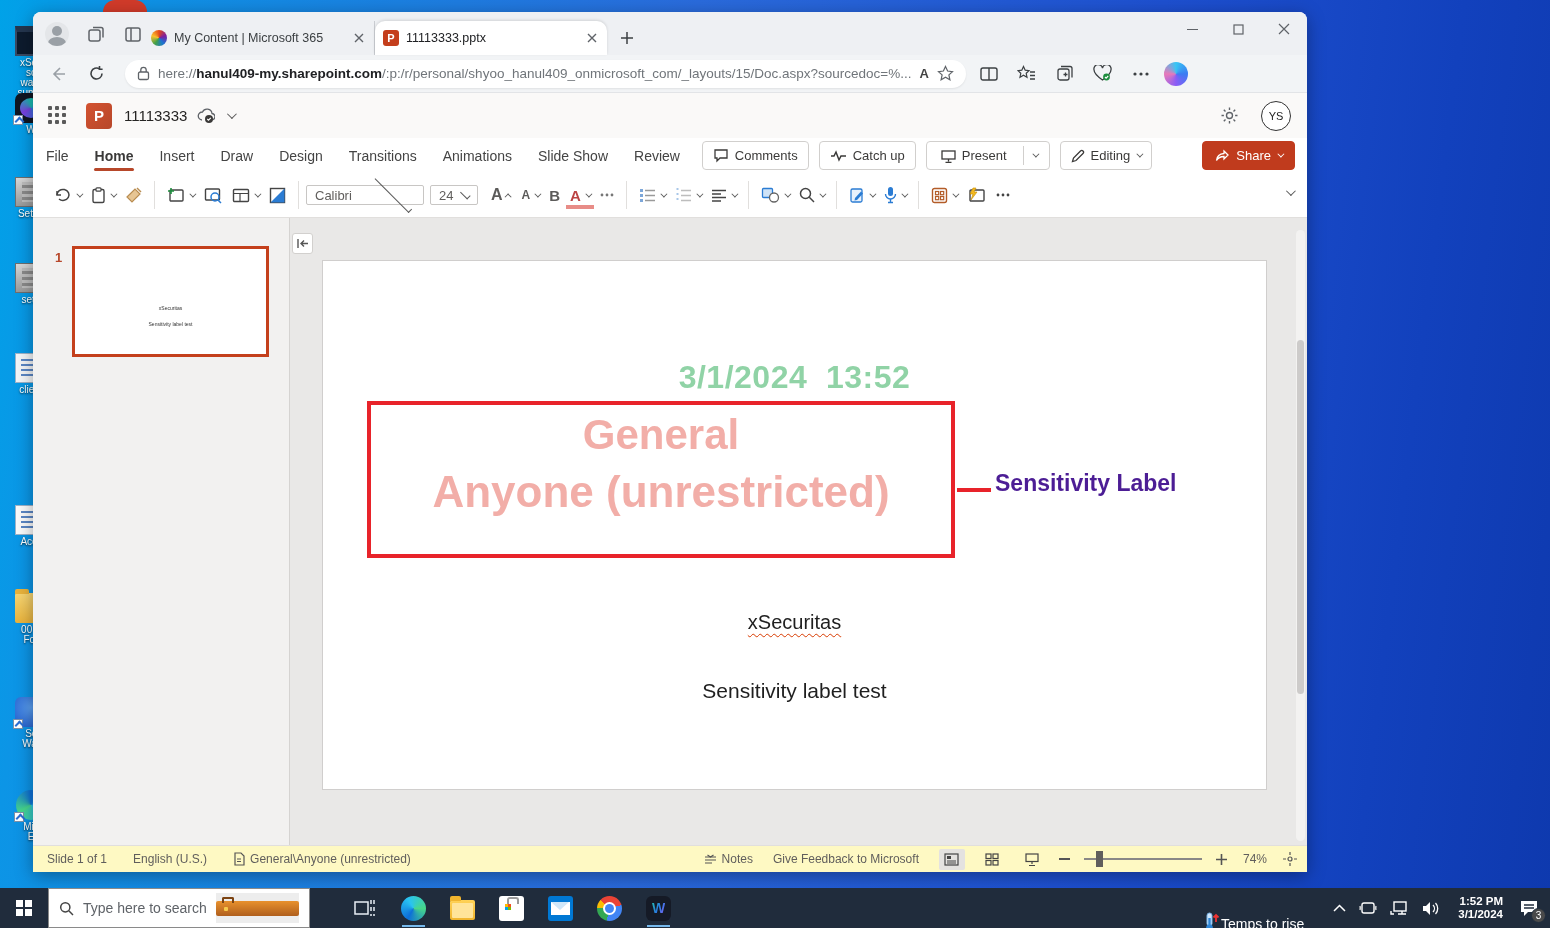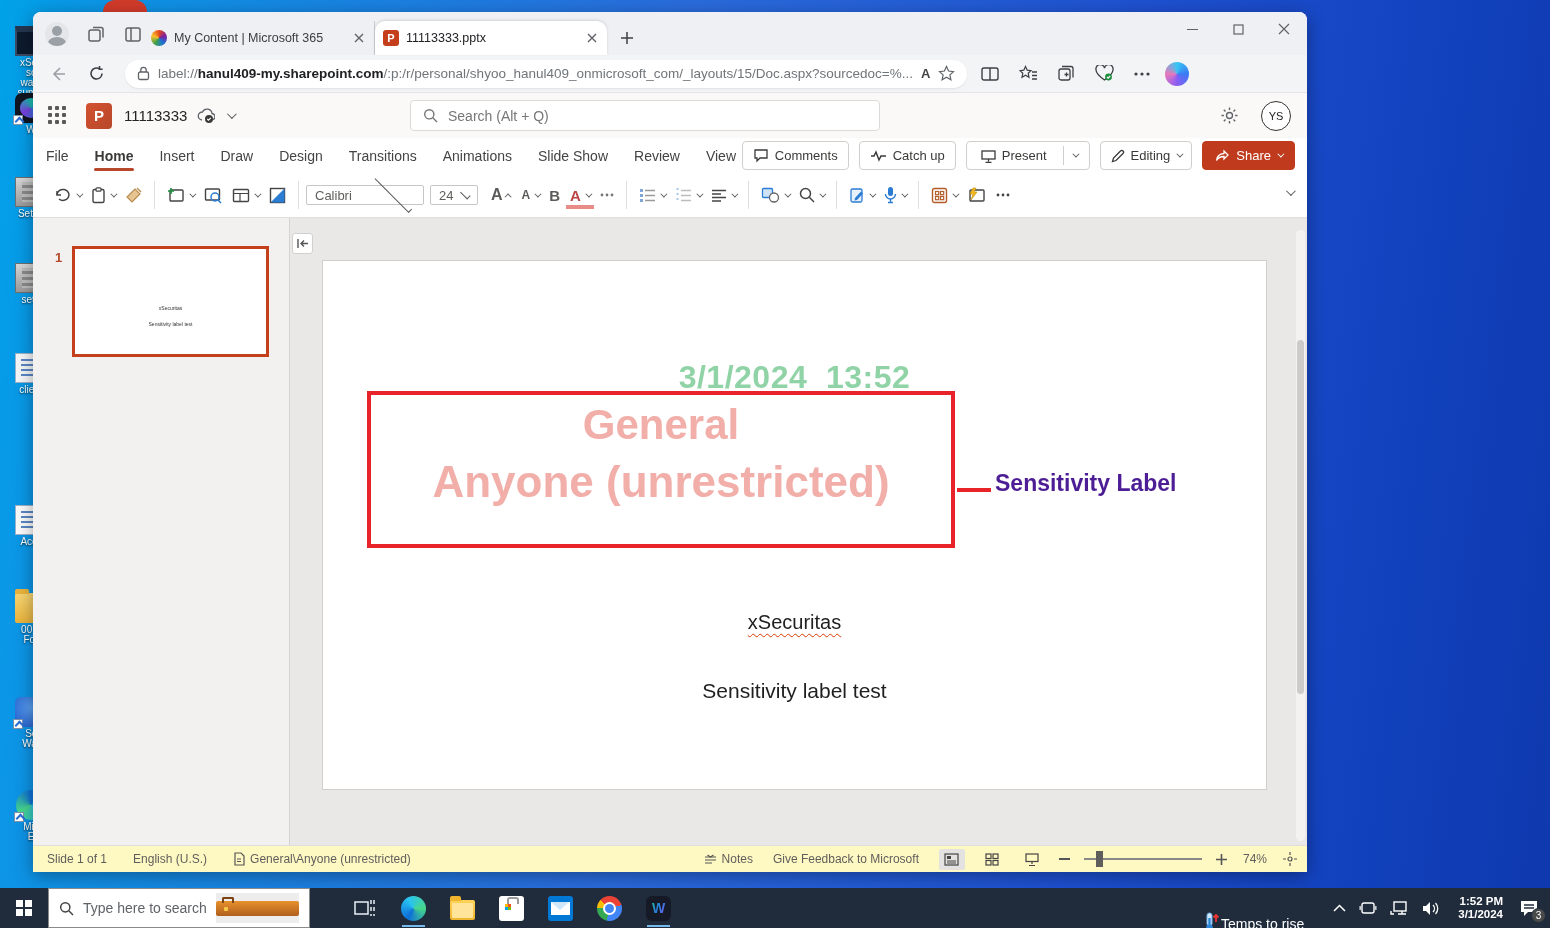--- a/index.html
+++ b/index.html
@@ -96,21 +96,21 @@
   .rtab.active { font-weight:700; color:#3b3a39; }
   .rtab.active:after { content:""; position:absolute; left:12px; right:12px; bottom:2px; height:3px;
     background:#b7472a; border-radius:2px; }
   #ribbon-actions { position:absolute; right:12px; top:3px; display:flex; gap:10px; align-items:center; }
   .actbtn { height:29px; border:1px solid #d1cfcd; border-radius:4px; background:#fff; display:flex;
     align-items:center; gap:6px; padding:0 10px; font-size:13px; color:#3b3a39; }
   .actbtn .seg { display:flex; align-items:center; gap:6px; }
   .split { padding:4px; }
   .split .seg { padding:0 10px; height:100%; }
   .split .segchev { border-left:1px solid #d1cfcd; padding:0 8px; height:100%; display:flex; align-items:center; }
-  .sharebtn { background:#c03b1d; border-color:#c03b1d; color:#fff; padding:0 12px; }
+  .sharebtn { background:#c03b1d; border-color:#c03b1d; color:#fff; padding:0 12px;margin-left:40px; }
   .sharebtn .chev { border-color:#fff; }
 
   
   #toolbar { height:45px; background:#fff; border-bottom:1px solid #e1dfdd; display:flex; align-items:center;
     padding-left:16px; position:relative; }
   .ibtn { display:flex; align-items:center; gap:4px; padding:0 5px; height:32px; border-radius:3px; }
   .vdiv { width:1px; height:28px; background:#e1dfdd; margin:0 7px; flex:0 0 auto; }
   .fontbox { width:118px; height:20px; border:1px solid #c8c6c4; border-radius:2px; display:flex;
     align-items:center; padding:0 8px; gap:6px; }
   .fontbox span { flex:1; font-size:13px; color:#605e5c; }
@@ -129,21 +129,21 @@
   .thumb { position:absolute; left:39px; top:28px; width:197px; height:111px; background:#fff;
     border:3px solid #c4401c; }
   .thumb .tt { position:absolute; left:0; right:0; text-align:center; font-size:5px; color:#333; }
   #collapse-btn { position:absolute; left:259px; top:15px; width:21px; height:21px; background:#fff;
     border:1px solid #d2d0ce; border-radius:3px; display:flex; align-items:center; justify-content:center; z-index:3; }
   #canvas { flex:1; position:relative; }
   #slide { position:absolute; left:32px; top:42px; width:945px; height:530px; background:#fff;
     border:1px solid #d0cecd; }
   .wm-date { position:absolute; left:0; width:100%; top:98px; text-align:center; font-size:32px; font-weight:700;
     color:#90d3a6; white-space:pre; letter-spacing:.5px; }
-  .wm-box { position:absolute; left:44px; top:130px; width:588px; height:157px; border:4px solid #e8232a; }
+  .wm-box { position:absolute; left:44px; top:140px; width:588px; height:157px; border:4px solid #e8232a; }
   .wm1 { position:absolute; left:0; width:100%; top:6px; text-align:center; font-size:42px; font-weight:700; color:#f2aea8; }
   .wm2 { position:absolute; left:0; width:100%; top:62px; text-align:center; font-size:44px; font-weight:700; color:#f2aea8; }
   .ann-line { position:absolute; left:634px; top:227px; width:34px; height:4px; background:#e8232a; }
   .ann-text { position:absolute; left:672px; top:209px; font-size:23px; font-weight:700; color:#4c1d95; white-space:nowrap; }
   .body1 { position:absolute; left:0; width:100%; top:350px; text-align:center; font-size:20px; color:#1f1f1f; }
   .body1 span { text-decoration:underline wavy #d83b01 1px; text-underline-offset:4px; }
   .body2 { position:absolute; left:0; width:100%; top:418px; text-align:center; font-size:21px; color:#1f1f1f; }
   #vscroll { position:absolute; right:2px; top:12px; bottom:4px; width:9px; background:#f3f2f1; border-radius:5px; }
   #vscroll i { position:absolute; left:1px; right:1px; top:18%; height:58%; background:#cdcbca; border-radius:5px; }
 
@@ -317,21 +317,21 @@
           <svg width="17" height="17" viewBox="0 0 17 17">
             <path d="M14 8.5 A5.5 5.5 0 1 1 11.5 3.9" fill="none" stroke="#3c4043" stroke-width="1.6"></path>
             <path d="M11.5 1 V4.2 H14.6" fill="none" stroke="#3c4043" stroke-width="1.6"></path>
           </svg>
         </div>
       <div class="addr-pill">
         <svg width="13" height="15" viewBox="0 0 13 15">
             <rect x="1.5" y="6" width="10" height="7.5" rx="1.5" fill="none" stroke="#5f6368" stroke-width="1.3"></rect>
             <path d="M3.8 6 V4 a2.7 2.7 0 0 1 5.4 0 V6" fill="none" stroke="#5f6368" stroke-width="1.3"></path>
           </svg>
-        <span class="url"><span>label://</span><b>hanul409-my.sharepoint.com</b><span>/:p:/r/personal/shyoo_hanul409_onmicrosoft_com/_layouts/15/Doc.aspx?sourcedoc=%...</span></span>
+        <span class="url"><span>here://</span><b>hanul409-my.sharepoint.com</b><span>/:p:/r/personal/shyoo_hanul409_onmicrosoft_com/_layouts/15/Doc.aspx?sourcedoc=%...</span></span>
         <span class="read-aloud">A</span>
         <svg width="17" height="17" viewBox="0 0 17 17">
             <path d="M8.5 1.5 L10.6 6 L15.5 6.6 L11.9 9.9 L12.9 14.8 L8.5 12.3 L4.1 14.8 L5.1 9.9 L1.5 6.6 L6.4 6 Z" fill="none" stroke="#5f6368" stroke-width="1.2"></path>
           </svg>
       </div>
       <div class="abtn">
           <svg width="18" height="16" viewBox="0 0 18 16">
             <rect x="1" y="2" width="16" height="12" rx="2" fill="none" stroke="#3c4043" stroke-width="1.4"></rect>
             <line x1="9" y1="2" x2="9" y2="14" stroke="#3c4043" stroke-width="1.4"></line>
           </svg>
@@ -379,27 +379,20 @@
           <i></i>
         </div>
       <div class="plogo">P</div>
       <div class="ptitle">11113333</div>
       <svg class="savedicon" width="18" height="16" viewBox="0 0 18 16">
           <path d="M5 12 a4 4 0 1 1 .5-8 a5 5 0 0 1 9.5 1.5 a3.2 3.2 0 0 1 .5 6.3" fill="none" stroke="#5f6368" stroke-width="1.3"></path>
           <circle cx="12" cy="11" r="4" fill="#3b3a39"></circle>
           <path d="M10.3 11 l1.2 1.2 L13.8 9.8" fill="none" stroke="#fff" stroke-width="1.2"></path>
         </svg>
       <span class="chev" style="margin-left:12px"></span>
-      <div id="psearch">
-        <svg width="15" height="15" viewBox="0 0 15 15">
-            <circle cx="6.3" cy="6.3" r="4.6" fill="none" stroke="#767676" stroke-width="1.4"></circle>
-            <line x1="9.8" y1="9.8" x2="14" y2="14" stroke="#767676" stroke-width="1.4"></line>
-          </svg>
-        <span>Search (Alt + Q)</span>
-      </div>
       <div id="pheader-right">
         <svg width="19" height="19" viewBox="0 0 19 19">
             <circle cx="9.5" cy="9.5" r="3" fill="none" stroke="#5f6368" stroke-width="1.4"></circle>
             <path d="M9.5 1.5 v2.4 M9.5 15.1 v2.4 M1.5 9.5 h2.4 M15.1 9.5 h2.4 M3.8 3.8 l1.7 1.7 M13.5 13.5 l1.7 1.7 M15.2 3.8 l-1.7 1.7 M5.5 13.5 l-1.7 1.7" stroke="#5f6368" stroke-width="1.4"></path>
           </svg>
         <div class="yscircle">YS</div>
       </div>
     </div>
 
     <div id="ribbonrow">

